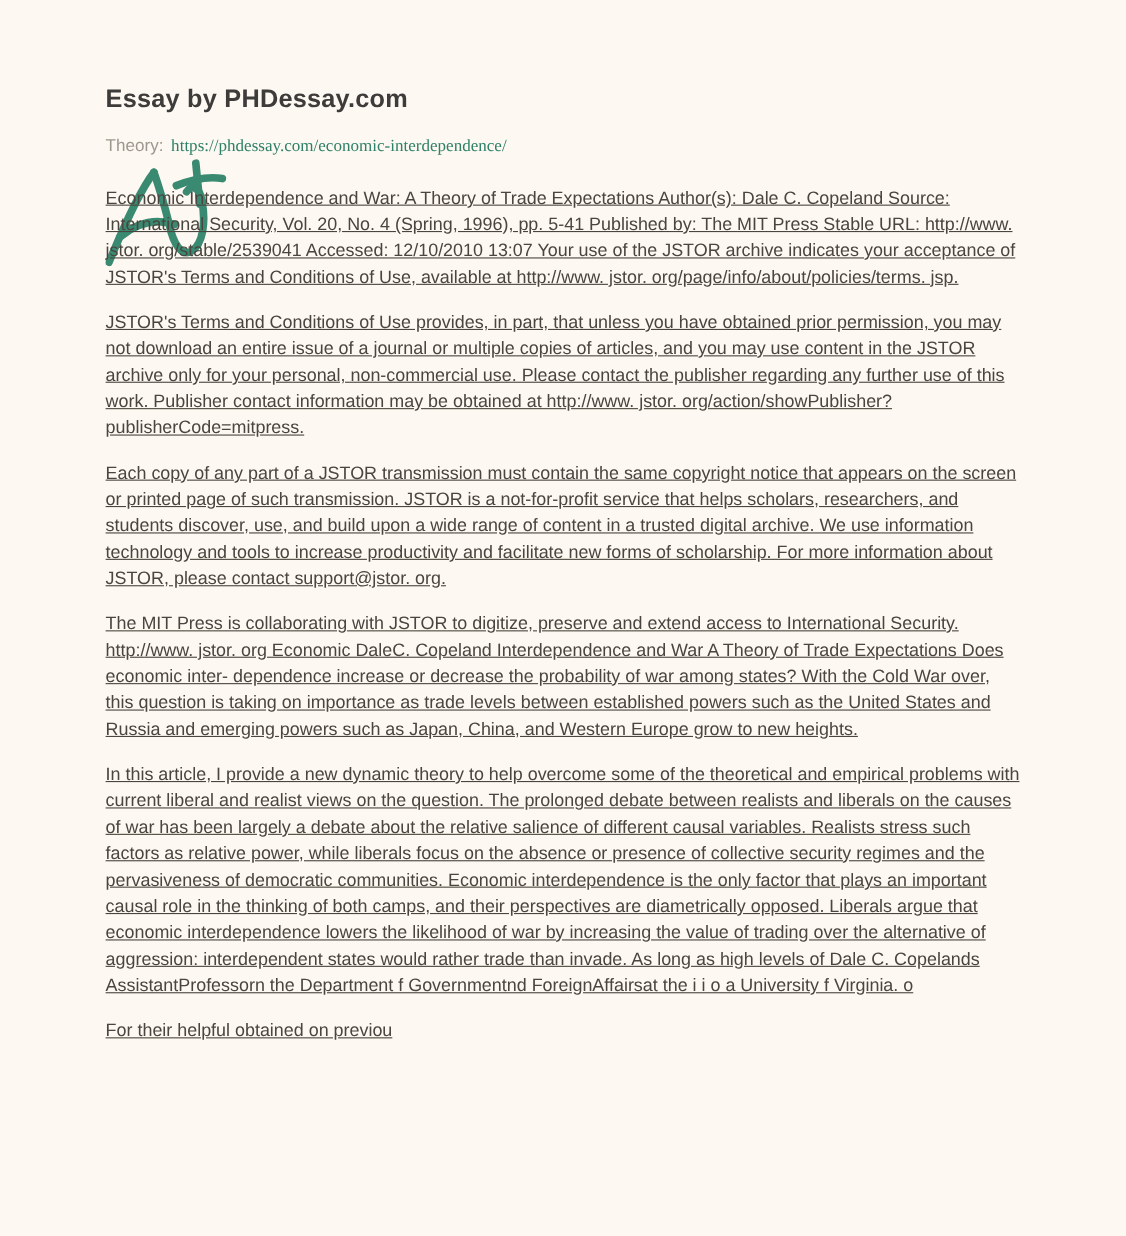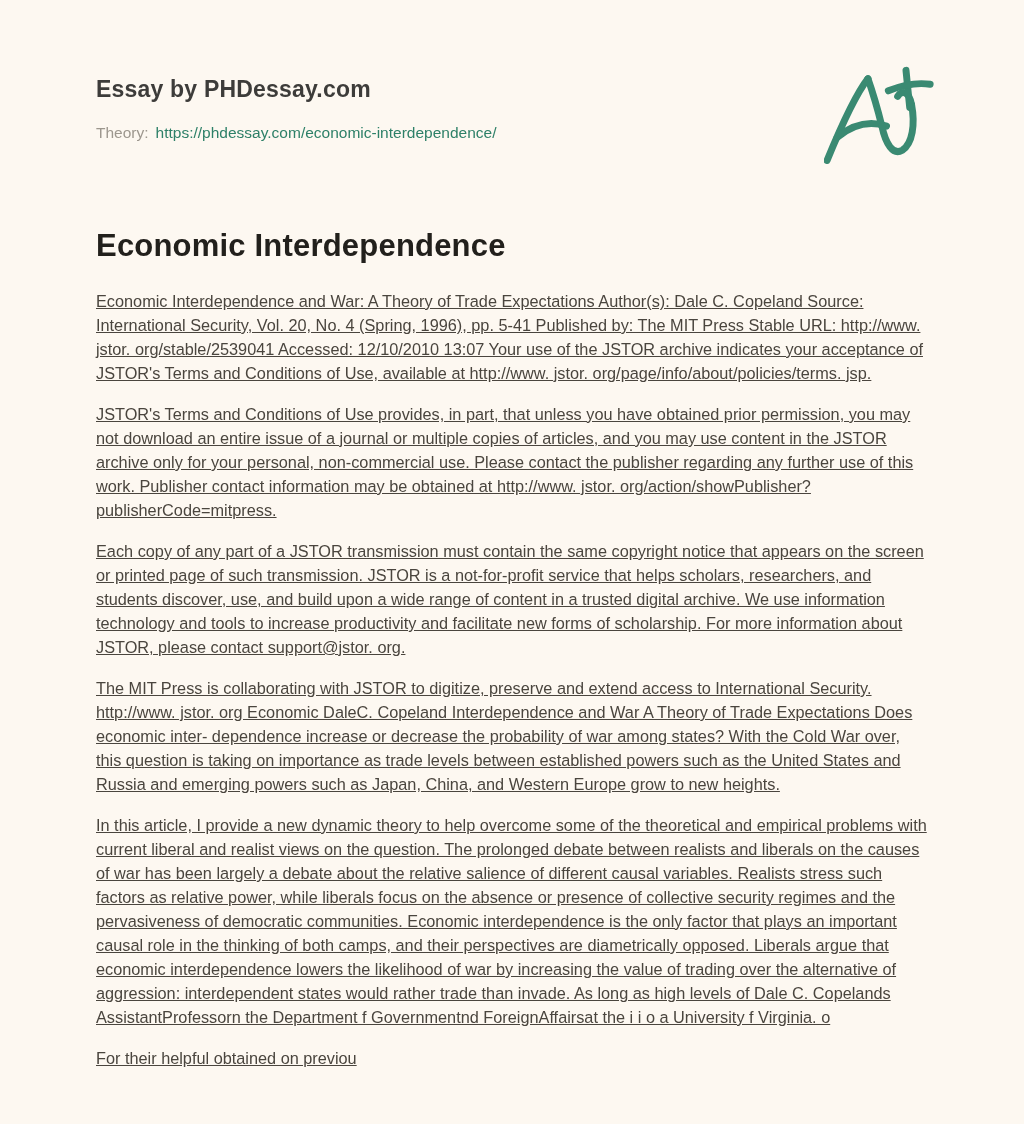--- a/index.html
+++ b/index.html
@@ -15,20 +15,21 @@
     box-sizing: border-box;
     padding: 64px 96px 20px 96px;
     overflow: hidden;
     background: #fdf8f1;
   }
   .header {
     display: flex;
     justify-content: space-between;
     align-items: flex-start;
     height: 104px;
+    flex-direction: column;
   }
   .site-title {
     font-size: 23px;
     font-weight: 700;
     color: #3d3c3a;
     letter-spacing: 0.2px;
     margin: 12px 0 0 0;
   }
   .source-line {
     margin-top: 21px;
@@ -36,20 +37,21 @@
     white-space: nowrap;
   }
   .source-label {
     color: #9d978e;
     margin-right: 7px;
   }
   .source-link {
     color: #2e8068;
     text-decoration: none;
     cursor: pointer;
+    font-family: Liberation Serif, serif;
   }
   .logo {
     flex: 0 0 auto;
     margin-top: -2px;
     margin-right: -8px;
   }
   .logo svg { display: block; }
   .essay-title {
     font-size: 31px;
     font-weight: 700;
@@ -88,21 +90,20 @@
           <path d="M62,69 C66,88 74,101 84,95 C95,88 98,67 94,46"></path>
           <path d="M94,46 C92,33 84,29 79,37"></path>
           <path d="M88,9 L92,49"></path>
           <path d="M69,31 C84,25 101,22 114,24"></path>
         </g>
       </svg>
     </div>
   </header>
 
   <main>
-    <h1 class="essay-title">Economic Interdependence</h1>
 
     <div class="essay-body">
       <p>Economic Interdependence and War: A Theory of Trade Expectations Author(s): Dale C. Copeland Source: International Security, Vol. 20, No. 4 (Spring, 1996), pp. 5-41 Published by: The MIT Press Stable URL: http://www. jstor. org/stable/2539041 Accessed: 12/10/2010 13:07 Your use of the JSTOR archive indicates your acceptance of JSTOR's Terms and Conditions of Use, available at http://www. jstor. org/page/info/about/policies/terms. jsp.</p>
       <p>JSTOR's Terms and Conditions of Use provides, in part, that unless you have obtained prior permission, you may not download an entire issue of a journal or multiple copies of articles, and you may use content in the JSTOR archive only for your personal, non-commercial use. Please contact the publisher regarding any further use of this work. Publisher contact information may be obtained at http://www. jstor. org/action/showPublisher? publisherCode=mitpress.</p>
       <p>Each copy of any part of a JSTOR transmission must contain the same copyright notice that appears on the screen or printed page of such transmission. JSTOR is a not-for-profit service that helps scholars, researchers, and students discover, use, and build upon a wide range of content in a trusted digital archive. We use information technology and tools to increase productivity and facilitate new forms of scholarship. For more information about JSTOR, please contact support@jstor. org.</p>
       <p>The MIT Press is collaborating with JSTOR to digitize, preserve and extend access to International Security. http://www. jstor. org Economic DaleC. Copeland Interdependence and War A Theory of Trade Expectations Does economic inter- dependence increase or decrease the probability of war among states? With the Cold War over, this question is taking on importance as trade levels between established powers such as the United States and Russia and emerging powers such as Japan, China, and Western Europe grow to new heights.</p>
       <p>In this article, I provide a new dynamic theory to help overcome some of the theoretical and empirical problems with current liberal and realist views on the question. The prolonged debate between realists and liberals on the causes of war has been largely a debate about the relative salience of different causal variables. Realists stress such factors as relative power, while liberals focus on the absence or presence of collective security regimes and the pervasiveness of democratic communities. Economic interdependence is the only factor that plays an important causal role in the thinking of both camps, and their perspectives are diametrically opposed. Liberals argue that economic interdependence lowers the likelihood of war by increasing the value of trading over the alternative of aggression: interdependent states would rather trade than invade. As long as high levels of Dale C. Copelands AssistantProfessorn the Department f Governmentnd ForeignAffairsat the i i o a University f Virginia. o</p>
       <p>For their helpful obtained on previou</p>
     </div>
   </main>

